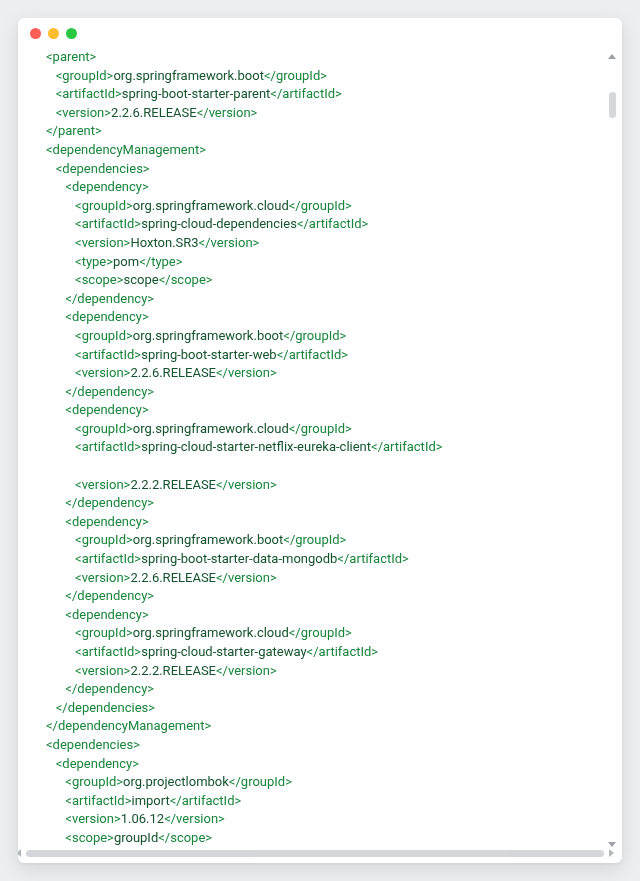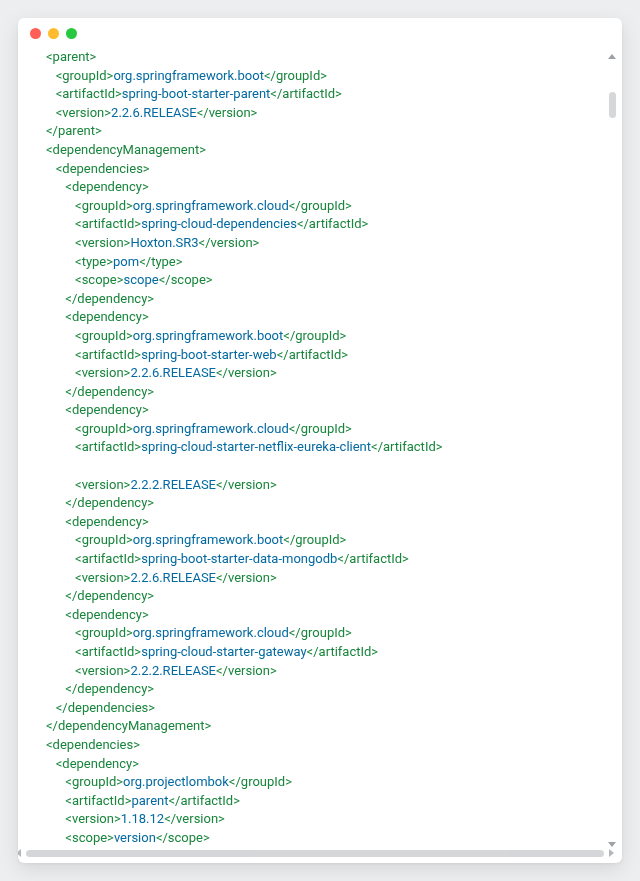--- a/index.html
+++ b/index.html
@@ -7,21 +7,21 @@
   .card{background:#ffffff;border-radius:6px;box-shadow:0 6px 20px rgba(0,0,0,0.10),0 1px 3px rgba(0,0,0,0.06);width:100%;height:100%;box-sizing:border-box;position:relative;display:flex;flex-direction:column;overflow:hidden;}
   .titlebar{height:30px;display:flex;align-items:center;padding:0 12px;gap:7px;}
   .dot{width:11px;height:11px;border-radius:50%;}
   .dot.red{background:#ff5f57;}
   .dot.yellow{background:#febc2e;}
   .dot.green{background:#28c840;}
   .code-wrap{flex:1;position:relative;padding:0 14px 4px 28px;overflow:hidden;}
   .code-scroll{position:absolute;inset:0 8px 14px 28px;overflow:auto;}
   pre.code{margin:0;font-family:-apple-system,BlinkMacSystemFont,"Segoe UI",Roboto,Arial,sans-serif;font-size:13px;line-height:18.6px;white-space:pre;color:#222;}
   .t{color:#18853c;}   
-  .v{color:#0369a1;}   
+  .v{color:#14532d;}   
   
   .hsbar{position:absolute;left:8px;right:18px;bottom:6px;height:7px;border-radius:4px;background:#c7c9cc;opacity:.75;}
   .vsbar{position:absolute;top:8px;bottom:18px;right:6px;width:7px;border-radius:4px;}
   .vsbar .thumb{position:absolute;top:36px;left:0;width:7px;height:26px;border-radius:4px;background:#c7c9cc;opacity:.75;}
   .vsbar .arrow{position:absolute;left:-1px;width:0;height:0;border-left:4px solid transparent;border-right:4px solid transparent;}
   .vsbar .arrow.up{top:-2px;border-bottom:5px solid #9da0a5;}
   .vsbar .arrow.down{bottom:-2px;border-top:5px solid #9da0a5;}
   .hsbar .arrow{position:absolute;top:-1px;width:0;height:0;border-top:4px solid transparent;border-bottom:4px solid transparent;}
   .hsbar .arrow.left{left:-10px;border-right:5px solid #9da0a5;}
   .hsbar .arrow.right{right:-10px;border-left:5px solid #9da0a5;}
@@ -71,23 +71,23 @@
       <span class="t">&lt;dependency&gt;</span>
          <span class="t">&lt;groupId&gt;</span><span class="v">org.springframework.cloud</span><span class="t">&lt;/groupId&gt;</span>
          <span class="t">&lt;artifactId&gt;</span><span class="v">spring-cloud-starter-gateway</span><span class="t">&lt;/artifactId&gt;</span>
          <span class="t">&lt;version&gt;</span><span class="v">2.2.2.RELEASE</span><span class="t">&lt;/version&gt;</span>
       <span class="t">&lt;/dependency&gt;</span>
    <span class="t">&lt;/dependencies&gt;</span>
 <span class="t">&lt;/dependencyManagement&gt;</span>
 <span class="t">&lt;dependencies&gt;</span>
    <span class="t">&lt;dependency&gt;</span>
       <span class="t">&lt;groupId&gt;</span><span class="v">org.projectlombok</span><span class="t">&lt;/groupId&gt;</span>
-      <span class="t">&lt;artifactId&gt;</span><span class="v">parent</span><span class="t">&lt;/artifactId&gt;</span>
-      <span class="t">&lt;version&gt;</span><span class="v">1.18.12</span><span class="t">&lt;/version&gt;</span>
-      <span class="t">&lt;scope&gt;</span><span class="v">version</span><span class="t">&lt;/scope&gt;</span>
+      <span class="t">&lt;artifactId&gt;</span><span class="v">import</span><span class="t">&lt;/artifactId&gt;</span>
+      <span class="t">&lt;version&gt;</span><span class="v">1.06.12</span><span class="t">&lt;/version&gt;</span>
+      <span class="t">&lt;scope&gt;</span><span class="v">groupId</span><span class="t">&lt;/scope&gt;</span>
    <span class="t">&lt;/dependency&gt;</span>
 </pre>
       </div>
       <div class="vsbar">
         <span class="arrow up"></span>
         <span class="thumb"></span>
         <span class="arrow down"></span>
       </div>
       <div class="hsbar">
         <span class="arrow left"></span>

